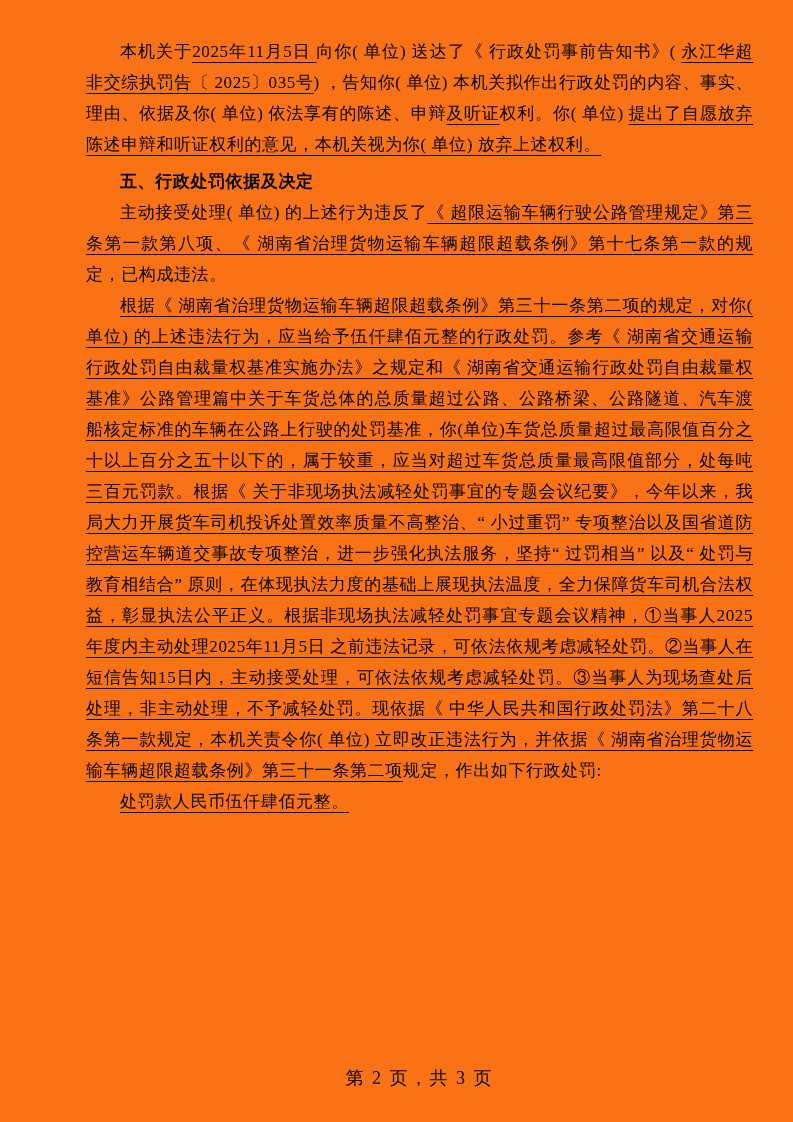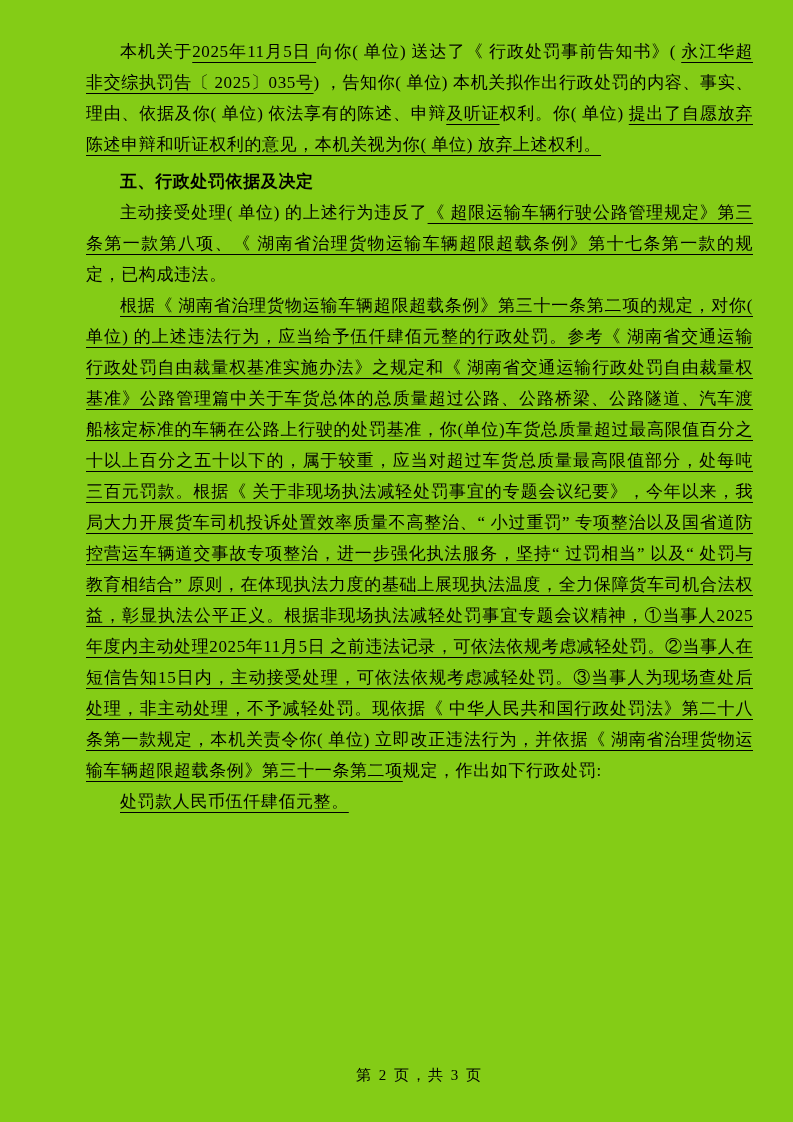--- a/index.html
+++ b/index.html
@@ -4,21 +4,21 @@
 <style>
   html, body {
     margin: 0;
     padding: 0;
     background: #ffffff;
   }
   .page {
     position: relative;
     width: 793px;
     height: 1122px;
-    background: #84cc16;
+    background: #f97316;
     box-sizing: border-box;
     padding: 36px 40px 0 86px;
     overflow: hidden;
     color: #000000;
   }
   .content {
     width: 667px;
   }
   p.para {
     margin: 0;
@@ -46,21 +46,21 @@
     text-decoration-thickness: 1px;
     text-underline-offset: 5px;
     text-decoration-color: #000000;
   }
   .footer {
     position: absolute;
     left: 86px;
     top: 1066px;
     width: 667px;
     text-align: center;
-    font-size: 15px;
+    font-size: 18px;
     letter-spacing: 2px;
     color: #000000;
     font-family: "Liberation Serif", "DejaVu Serif", serif;
   }
 </style>
 </head>
 <body>
 
 <div class="page">
   <div class="content">

